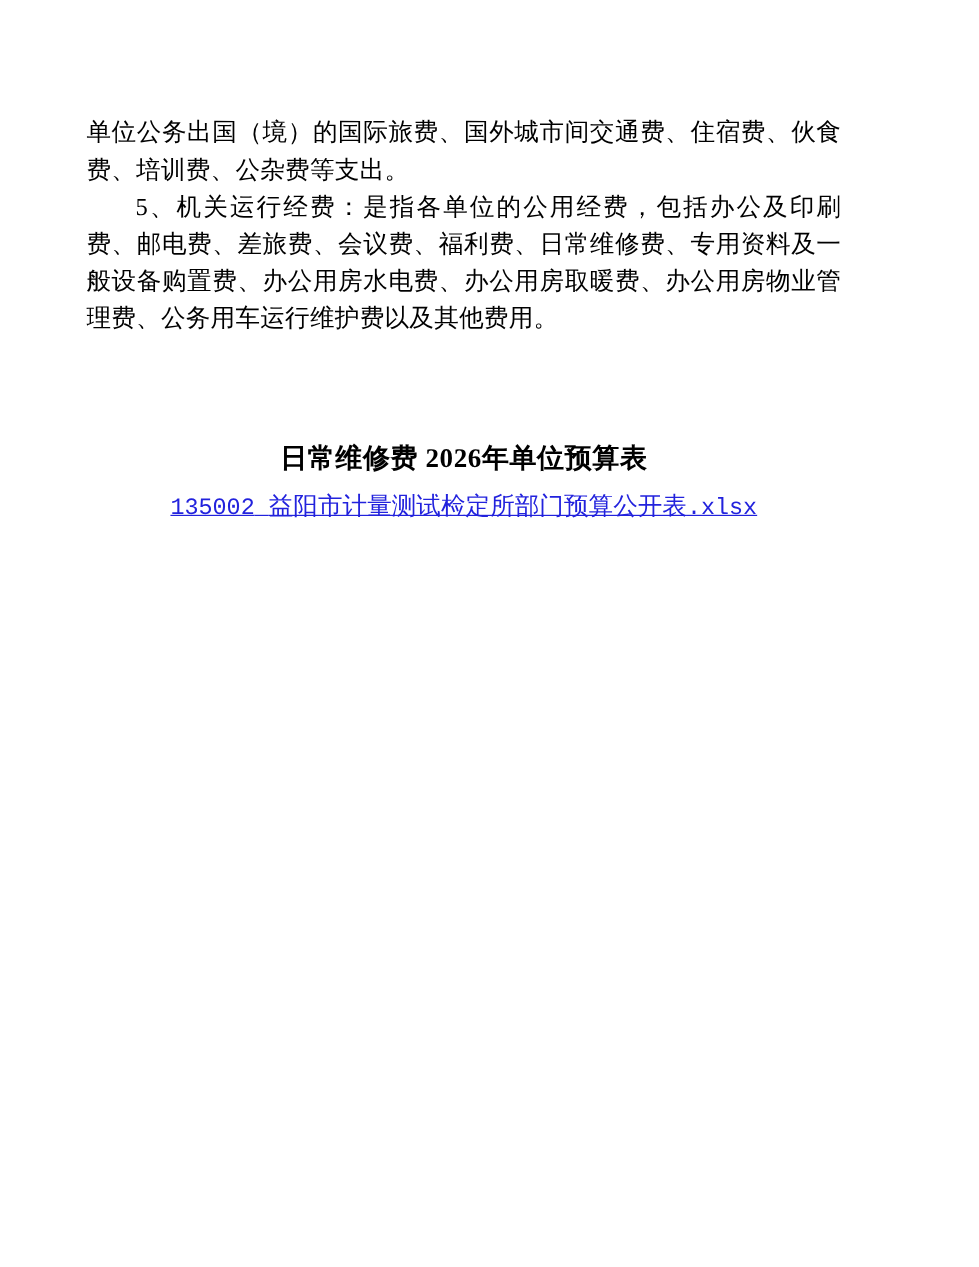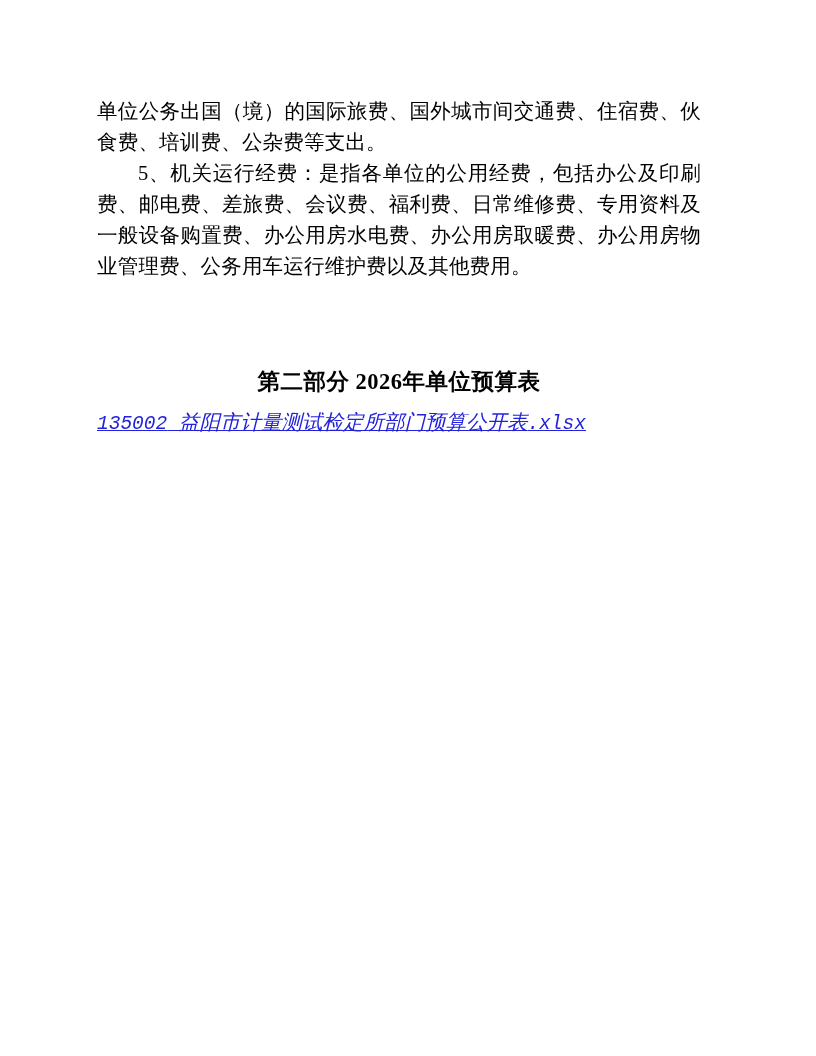--- a/index.html
+++ b/index.html
@@ -12,21 +12,21 @@
     background: #ffffff;
     font-family: "Liberation Serif", "DejaVu Serif", serif;
     color: #000000;
     overflow: hidden;
   }
   .page {
     position: relative;
     width: 816px;
     height: 890px;
     box-sizing: border-box;
-    padding: 96px 115px 96px 97px;
+    padding: 96px 115px 96px 72px;
   }
   .body-text {
     font-family: "Liberation Serif", "DejaVu Serif", serif;
     font-size: 20.5px;
     line-height: 31px;
     text-align: justify;
     text-justify: inter-ideograph;
     letter-spacing: 0.2px;
     color: #000000;
     margin: 0;
@@ -45,22 +45,22 @@
     font-size: 22.5px;
     font-weight: bold;
     text-align: center;
     letter-spacing: 0.5px;
     line-height: 32px;
     margin: 0;
     color: #000000;
   }
   .attachment-line {
     margin-top: 9px;
+    text-align: center;
     line-height: 30px;
-    font-style: italic;
   }
   .attachment-link {
     font-family: "Liberation Mono", "DejaVu Sans Mono", monospace;
     font-size: 19.5px;
     color: #2222dd;
     text-decoration: underline;
     letter-spacing: 0px;
     cursor: pointer;
   }
   .attachment-link .cjk {
@@ -72,19 +72,19 @@
 <body>
 
 <div class="page">
 
   <p class="body-text para-continued">单位公务出国（境）的国际旅费、国外城市间交通费、住宿费、伙食费、培训费、公杂费等支出。</p>
 
   <p class="body-text para-indent">5、机关运行经费：是指各单位的公用经费，包括办公及印刷费、邮电费、差旅费、会议费、福利费、日常维修费、专用资料及一般设备购置费、办公用房水电费、办公用房取暖费、办公用房物业管理费、公务用车运行维护费以及其他费用。</p>
 
   <div class="spacer-large"></div>
 
-  <h2 class="section-heading">第二部分  2026年单位预算表</h2>
+  <h2 class="section-heading">日常维修费  2026年单位预算表</h2>
 
   <div class="attachment-line">
     <a class="attachment-link" href="#"><span>135002</span><span>  </span><span class="cjk">益阳市计量测试检定所部门预算公开表</span><span>.xlsx</span></a>
   </div>
 
 </div>
 
 </body></html>

